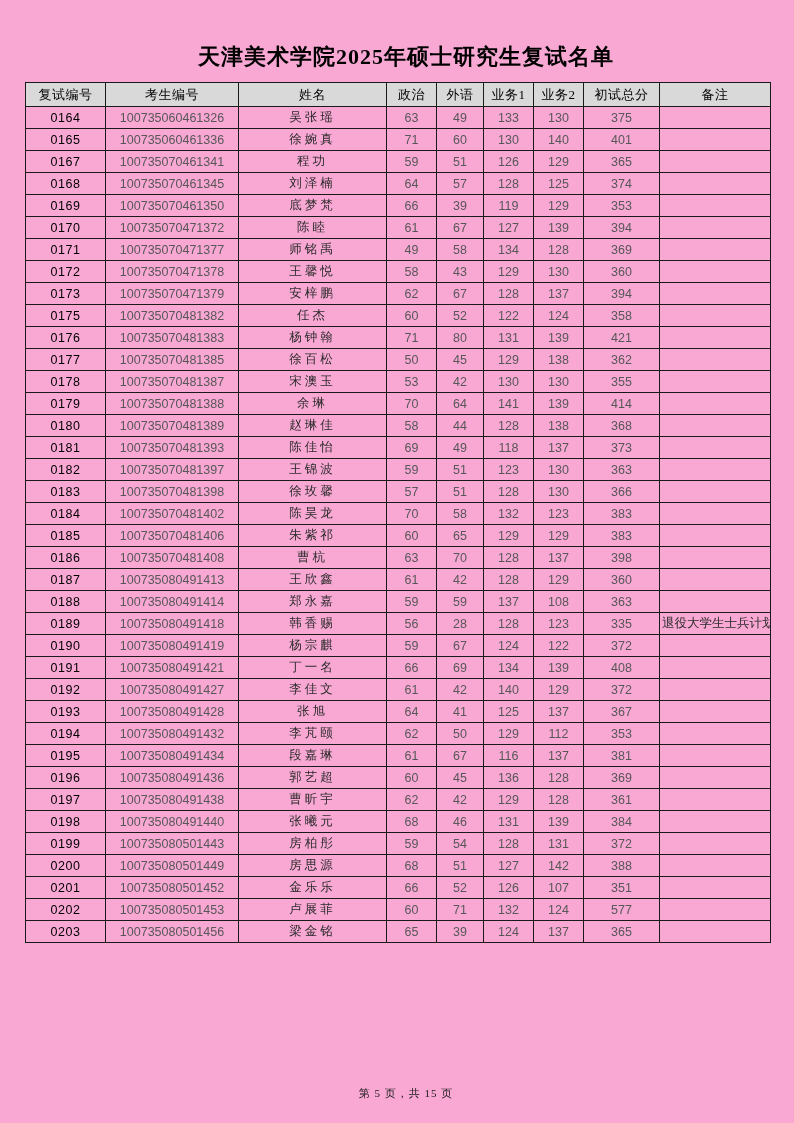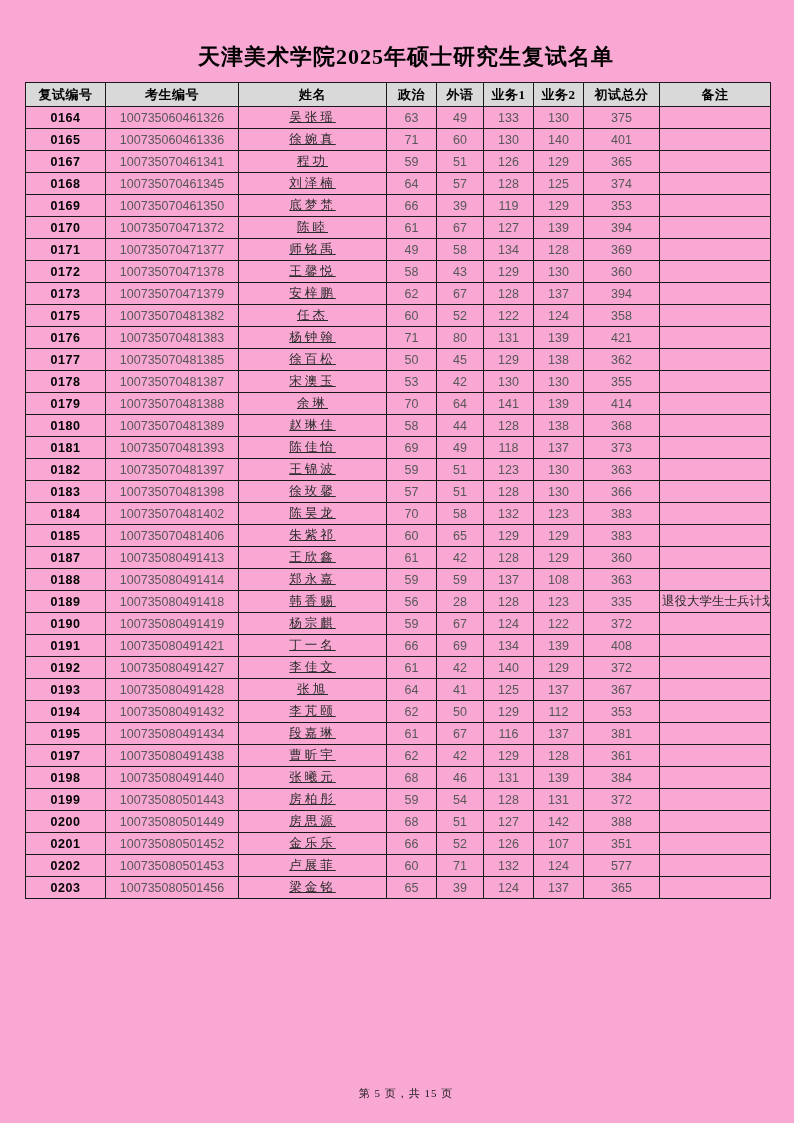--- a/index.html
+++ b/index.html
@@ -42,45 +42,44 @@
     padding: 0 2px;
     text-align: center;
     vertical-align: middle;
     overflow: hidden;
     white-space: nowrap;
   }
   table.roster th {
     background: #d9d9d9;
     height: 23px;
     font-size: 13px;
-    font-weight: bold;
+    font-weight: normal;
     font-family: "Liberation Serif", "DejaVu Serif", serif;
     letter-spacing: 0.5px;
   }
   table.roster td {
     height: 21px;
     font-size: 12.5px;
   }
   td.c-review-id {
     font-family: "Liberation Sans", "DejaVu Sans", sans-serif;
-    font-weight: bold;
+    font-weight: normal;
     font-size: 13px;
     color: #000;
     letter-spacing: 0.5px;
   }
   td.c-candidate-id {
     font-family: "Liberation Sans", "DejaVu Sans", sans-serif;
     color: #575757;
     font-size: 12.5px;
   }
   td.c-name {
     font-family: "Liberation Serif", "DejaVu Serif", serif;
     color: #2b2b2b;
     letter-spacing: 3px;
-    text-decoration: underline;
   }
   td.c-score {
     font-family: "Liberation Sans", "DejaVu Sans", sans-serif;
     color: #575757;
   }
   td.c-remark {
     font-family: "Liberation Serif", "DejaVu Serif", serif;
     color: #2b2b2b;
     font-size: 12px;
     white-space: normal;
@@ -346,20 +345,31 @@
           <td class="c-candidate-id">100735070481406</td>
           <td class="c-name">朱紫祁</td>
           <td class="c-score">60</td>
           <td class="c-score">65</td>
           <td class="c-score">129</td>
           <td class="c-score">129</td>
           <td class="c-score">383</td>
           <td class="c-remark"></td>
         </tr>
         <tr>
+          <td class="c-review-id">0186</td>
+          <td class="c-candidate-id">100735070481408</td>
+          <td class="c-name">曹杭</td>
+          <td class="c-score">63</td>
+          <td class="c-score">70</td>
+          <td class="c-score">128</td>
+          <td class="c-score">137</td>
+          <td class="c-score">398</td>
+          <td class="c-remark"></td>
+        </tr>
+        <tr>
           <td class="c-review-id">0187</td>
           <td class="c-candidate-id">100735080491413</td>
           <td class="c-name">王欣鑫</td>
           <td class="c-score">61</td>
           <td class="c-score">42</td>
           <td class="c-score">128</td>
           <td class="c-score">129</td>
           <td class="c-score">360</td>
           <td class="c-remark"></td>
         </tr>
@@ -445,20 +455,31 @@
           <td class="c-candidate-id">100735080491434</td>
           <td class="c-name">段嘉琳</td>
           <td class="c-score">61</td>
           <td class="c-score">67</td>
           <td class="c-score">116</td>
           <td class="c-score">137</td>
           <td class="c-score">381</td>
           <td class="c-remark"></td>
         </tr>
         <tr>
+          <td class="c-review-id">0196</td>
+          <td class="c-candidate-id">100735080491436</td>
+          <td class="c-name">郭艺超</td>
+          <td class="c-score">60</td>
+          <td class="c-score">45</td>
+          <td class="c-score">136</td>
+          <td class="c-score">128</td>
+          <td class="c-score">369</td>
+          <td class="c-remark"></td>
+        </tr>
+        <tr>
           <td class="c-review-id">0197</td>
           <td class="c-candidate-id">100735080491438</td>
           <td class="c-name">曹昕宇</td>
           <td class="c-score">62</td>
           <td class="c-score">42</td>
           <td class="c-score">129</td>
           <td class="c-score">128</td>
           <td class="c-score">361</td>
           <td class="c-remark"></td>
         </tr>

